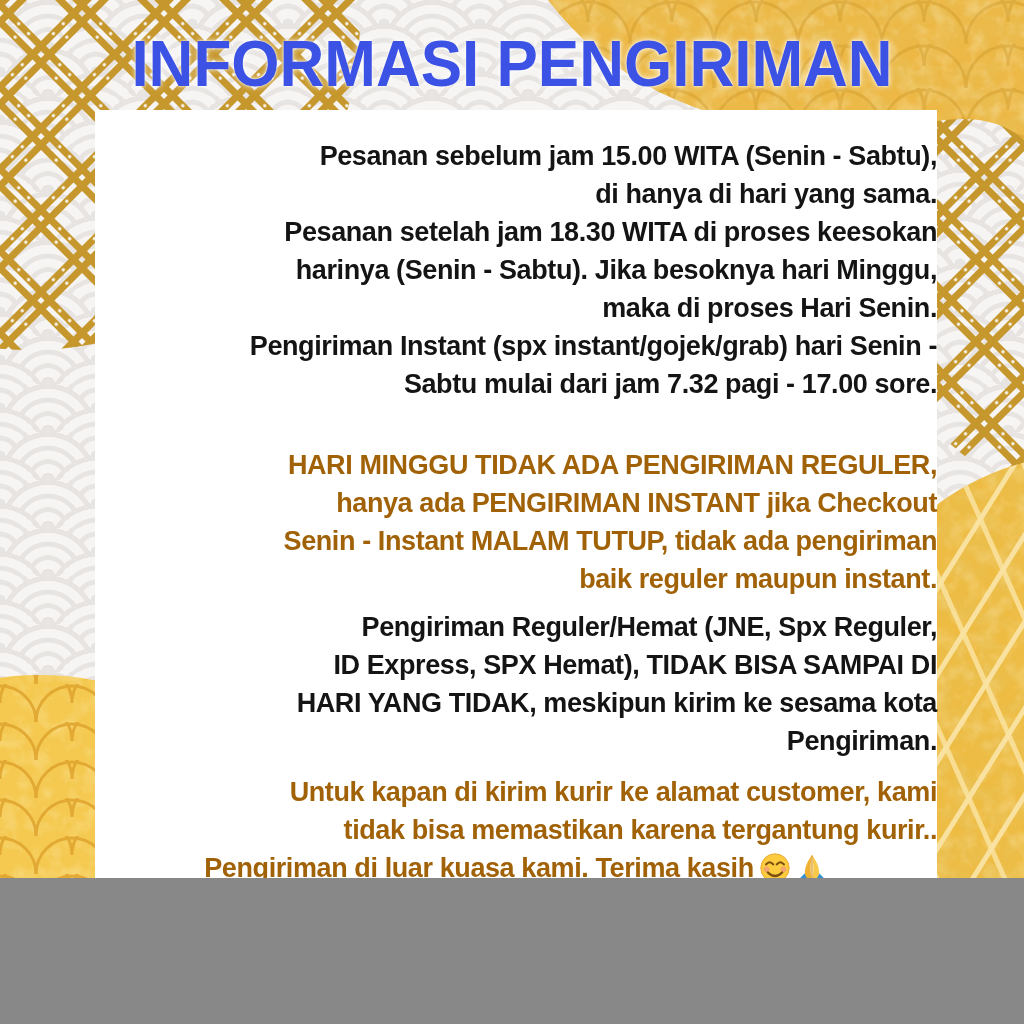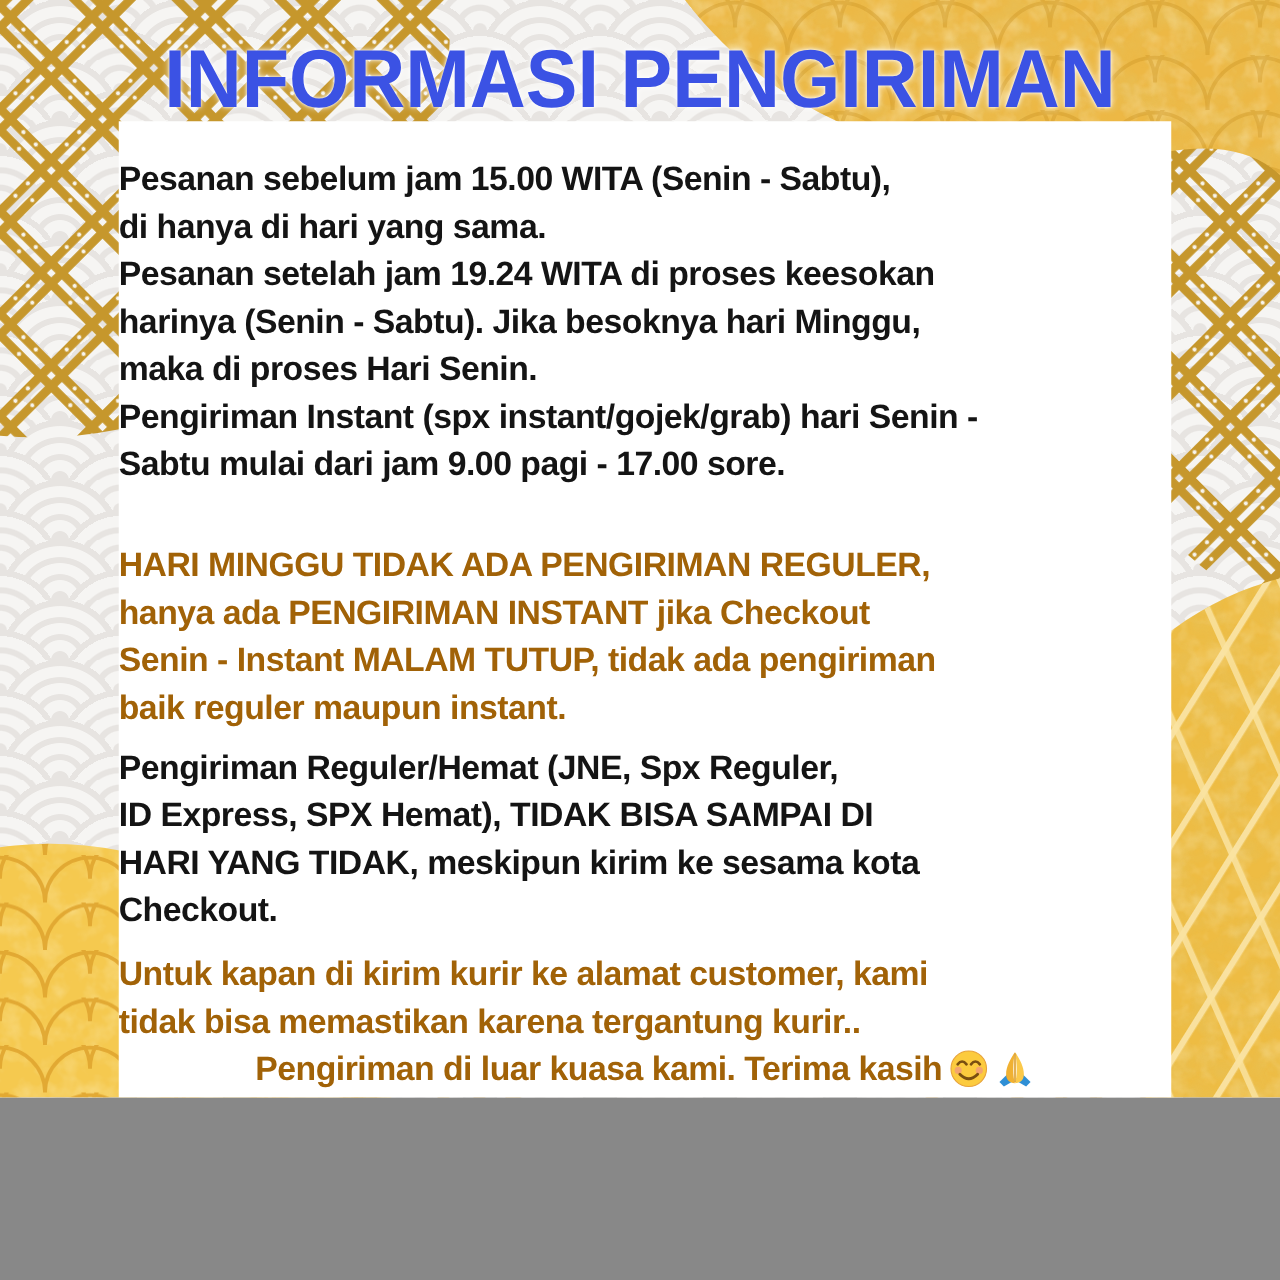--- a/index.html
+++ b/index.html
@@ -17,23 +17,23 @@
   }
   .bg{position:absolute;left:0;top:0;}
   .title{
     position:absolute;left:40px;right:40px;top:28px;height:72px;
     text-align:center;font-size:62px;line-height:72px;font-weight:900;
     color:#3B52E4;letter-spacing:0px;white-space:nowrap;
     text-shadow:0 0 2px #ffffff,0 0 6px rgba(255,255,255,0.85);
     transform:scaleY(1.06);
   }
   .panel{
-    position:absolute;left:95px;top:97px;width:842px;height:842px;
+    position:absolute;left:95px;top:110px;width:842px;height:842px;
     background:#ffffff;box-sizing:border-box;padding-top:27px;
-    text-align:left;
+    text-align:right;
   }
   .para{margin:0;}
   .gap-lg{margin-bottom:43px;}
   .gap-sm{margin-bottom:10px;}
   .gap-md{margin-bottom:13px;}
   .line{
     font-size:27px;line-height:38px;font-weight:bold;letter-spacing:-0.4px;
     white-space:nowrap;
   }
   .c-black .line{color:#141414;}
@@ -167,39 +167,39 @@
     </g>
   </svg>
 
   <div class="title">INFORMASI PENGIRIMAN</div>
 
   <div class="panel">
 
     <div class="para c-black gap-lg">
       <div class="line">Pesanan sebelum jam 15.00 WITA (Senin - Sabtu),</div>
       <div class="line">di hanya di hari yang sama.</div>
-      <div class="line">Pesanan setelah jam 19.24 WITA di proses keesokan</div>
+      <div class="line">Pesanan setelah jam 18.30 WITA di proses keesokan</div>
       <div class="line">harinya (Senin - Sabtu). Jika besoknya hari Minggu,</div>
       <div class="line">maka di proses Hari Senin.</div>
       <div class="line">Pengiriman Instant (spx instant/gojek/grab) hari Senin -</div>
-      <div class="line">Sabtu mulai dari jam 9.00 pagi - 17.00 sore.</div>
+      <div class="line">Sabtu mulai dari jam 7.32 pagi - 17.00 sore.</div>
     </div>
 
     <div class="para c-pink gap-sm">
       <div class="line">HARI MINGGU TIDAK ADA PENGIRIMAN REGULER,</div>
       <div class="line">hanya ada PENGIRIMAN INSTANT jika Checkout</div>
       <div class="line">Senin - Instant MALAM TUTUP, tidak ada pengiriman</div>
       <div class="line">baik reguler maupun instant.</div>
     </div>
 
     <div class="para c-black gap-md">
       <div class="line">Pengiriman Reguler/Hemat (JNE, Spx Reguler,</div>
       <div class="line">ID Express, SPX Hemat), TIDAK BISA SAMPAI DI</div>
       <div class="line">HARI YANG TIDAK, meskipun kirim ke sesama kota</div>
-      <div class="line">Checkout.</div>
+      <div class="line">Pengiriman.</div>
     </div>
 
     <div class="para c-pink">
       <div class="line">Untuk kapan di kirim kurir ke alamat customer, kami</div>
       <div class="line">tidak bisa memastikan karena tergantung kurir..</div>
       <div class="line line-icons">
         <span>Pengiriman di luar kuasa kami. Terima kasih</span>
 
         <svg class="emoji" width="32" height="32" viewBox="0 0 36 36">
           <circle cx="18" cy="18" r="16" fill="#FCCB3E"></circle>

